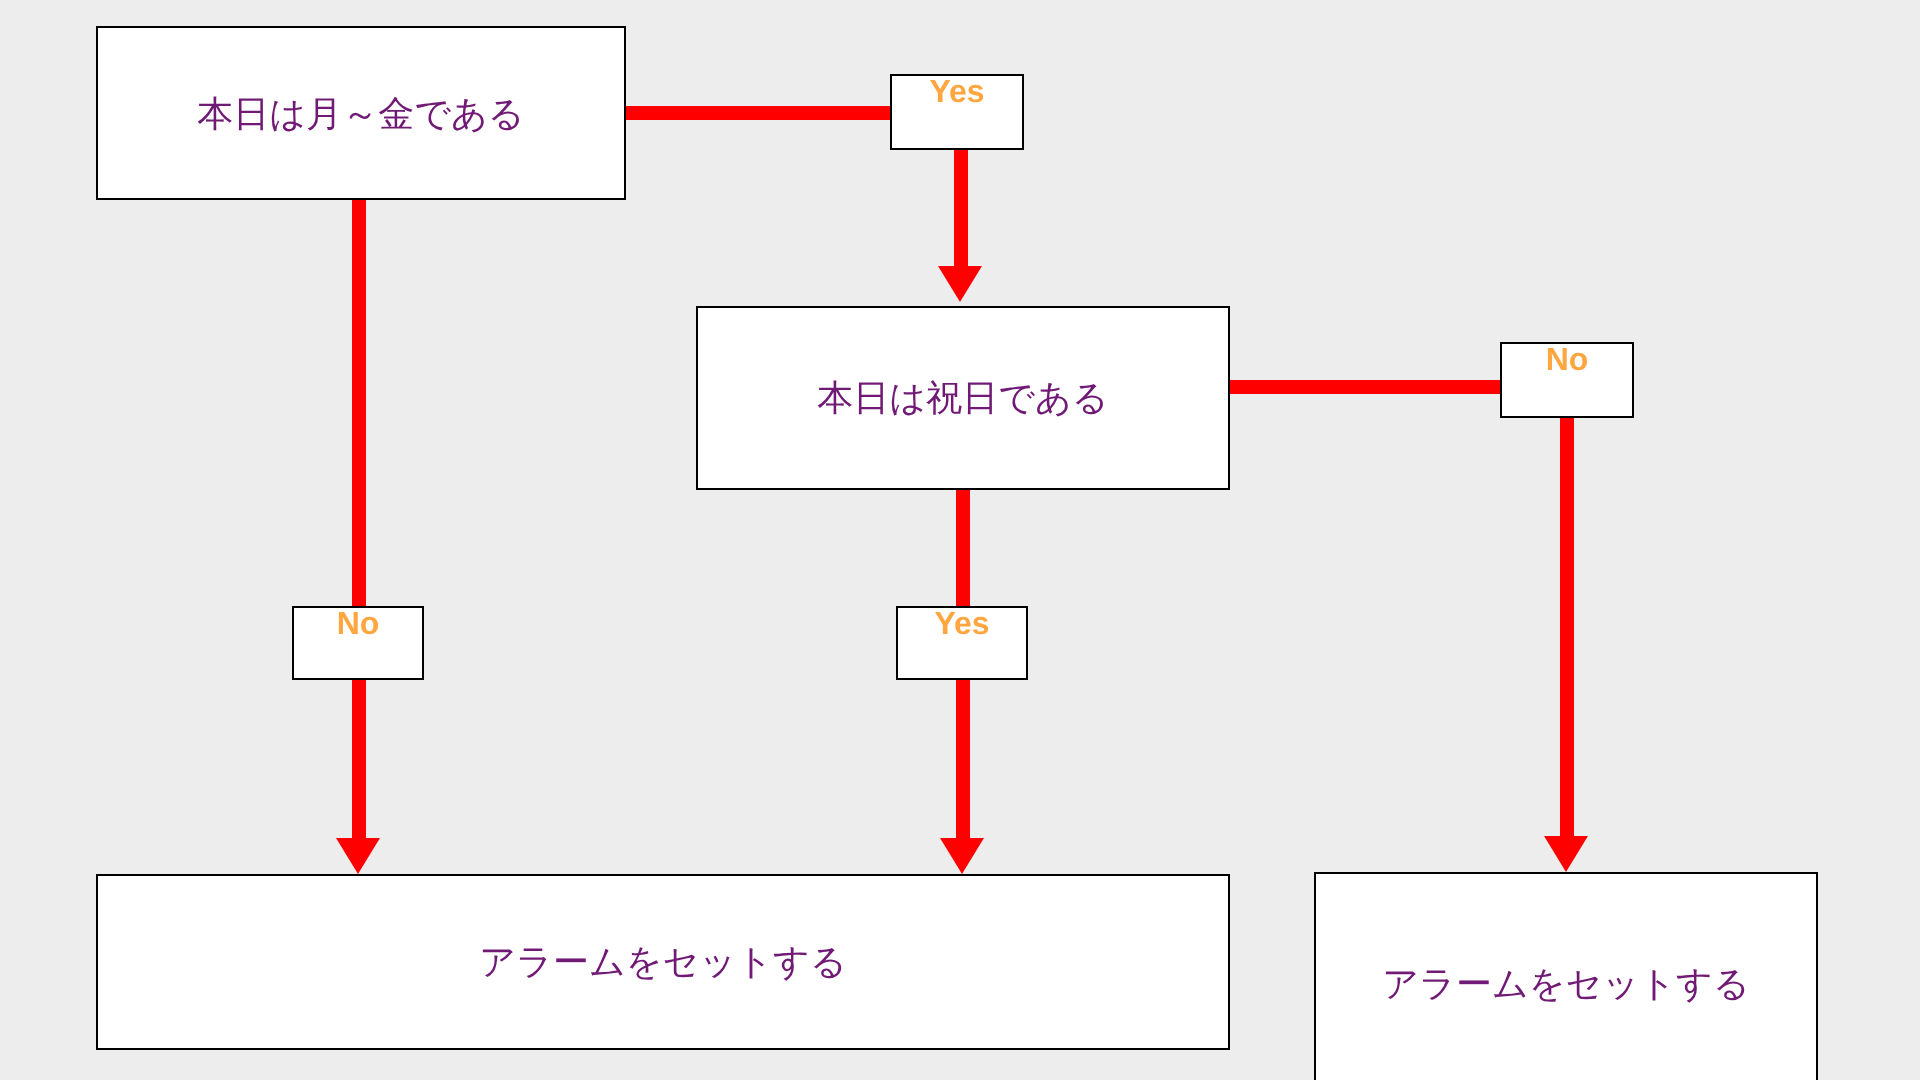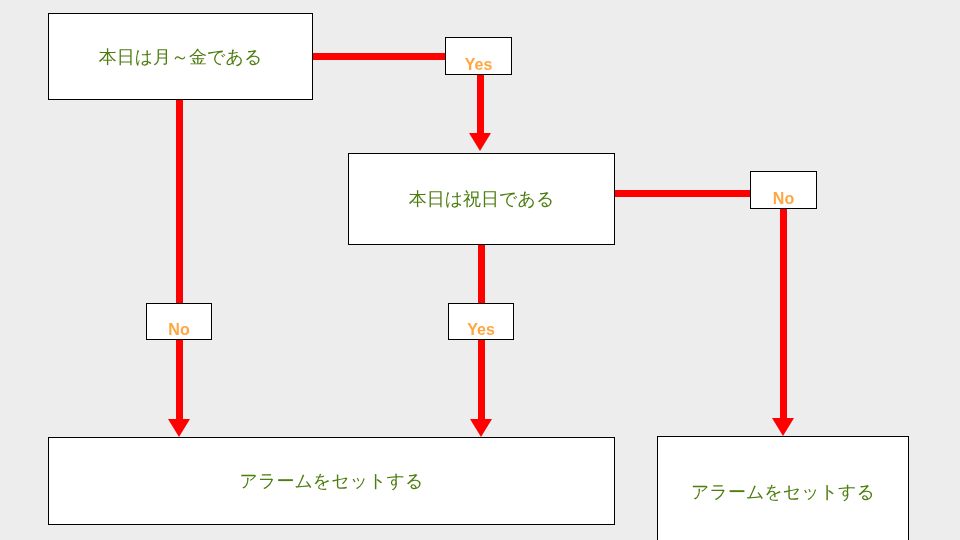--- a/index.html
+++ b/index.html
@@ -20,30 +20,30 @@
     background: var(--background);
     overflow: hidden;
   }
   .node {
     position: absolute;
     background: var(--node-fill);
     border: 1.5px solid var(--node-border);
     display: flex;
     align-items: center;
     justify-content: center;
-    color: #4d7c0f;
+    color: #701a75;
     font-size: 18px;
     z-index: 3;
   }
   .label-box {
     position: absolute;
     background: var(--node-fill);
     border: 1.5px solid var(--node-border);
     display: flex;
-    align-items: flex-end;
+    align-items: flex-start;
     justify-content: center;
     color: var(--label-text);
     font-size: 16px;
     font-weight: bold;
     z-index: 3;
   }
   .line {
     position: absolute;
     background: var(--arrow);
     z-index: 1;

